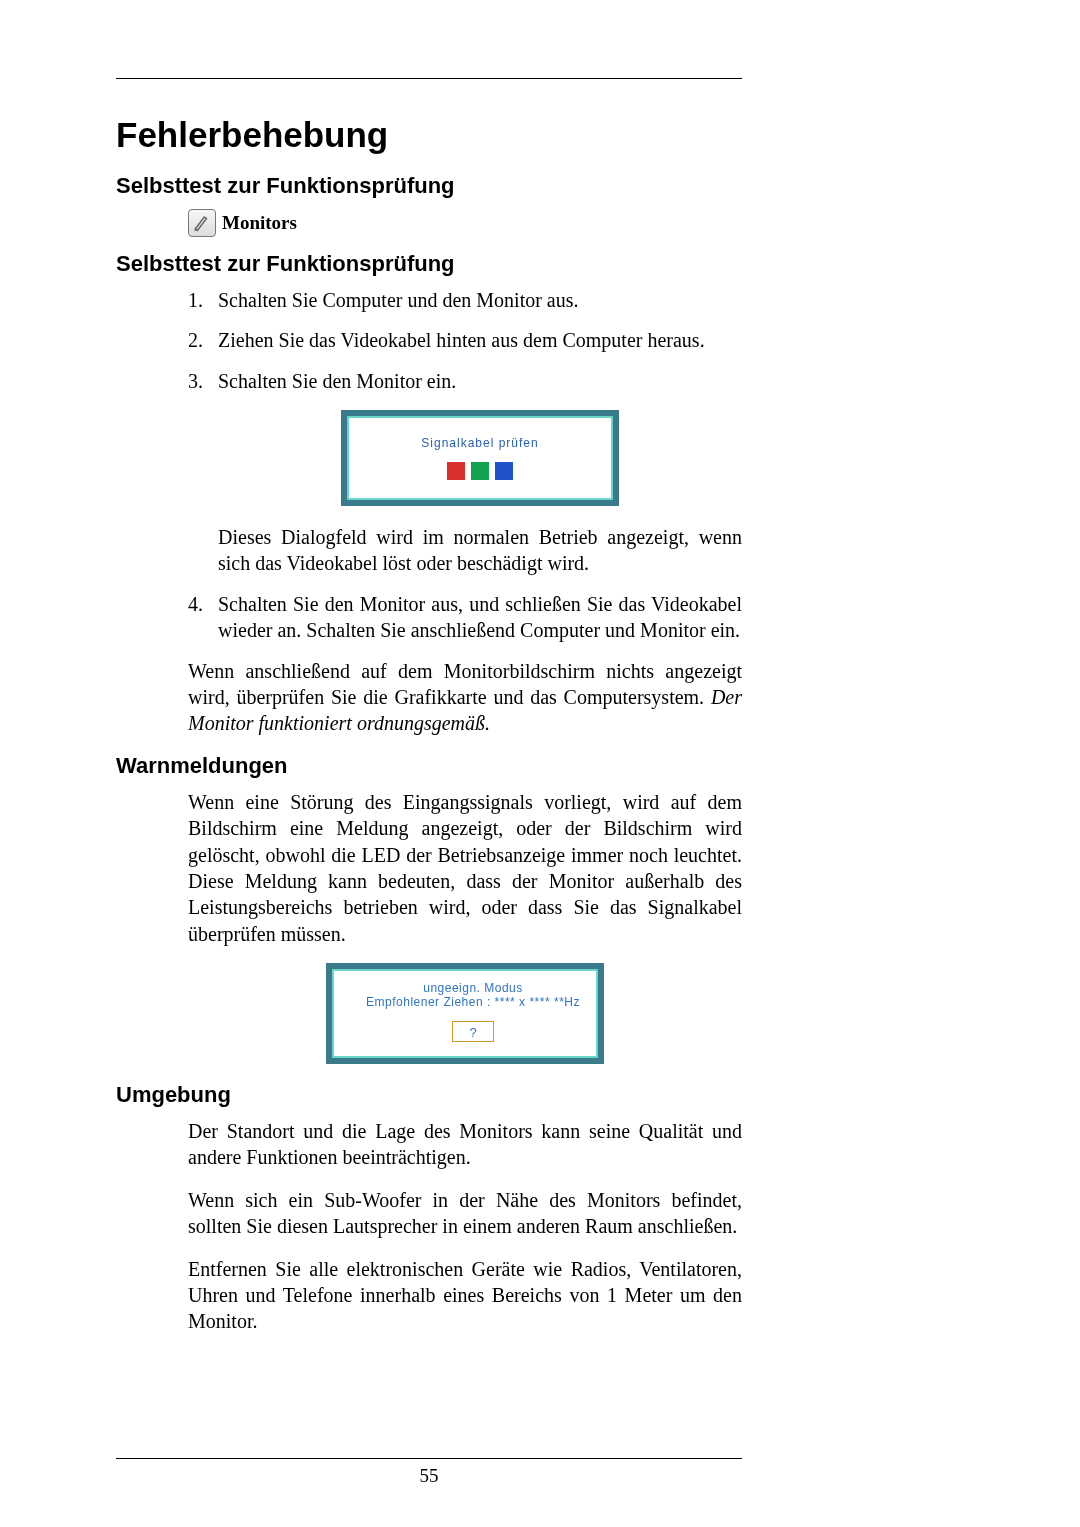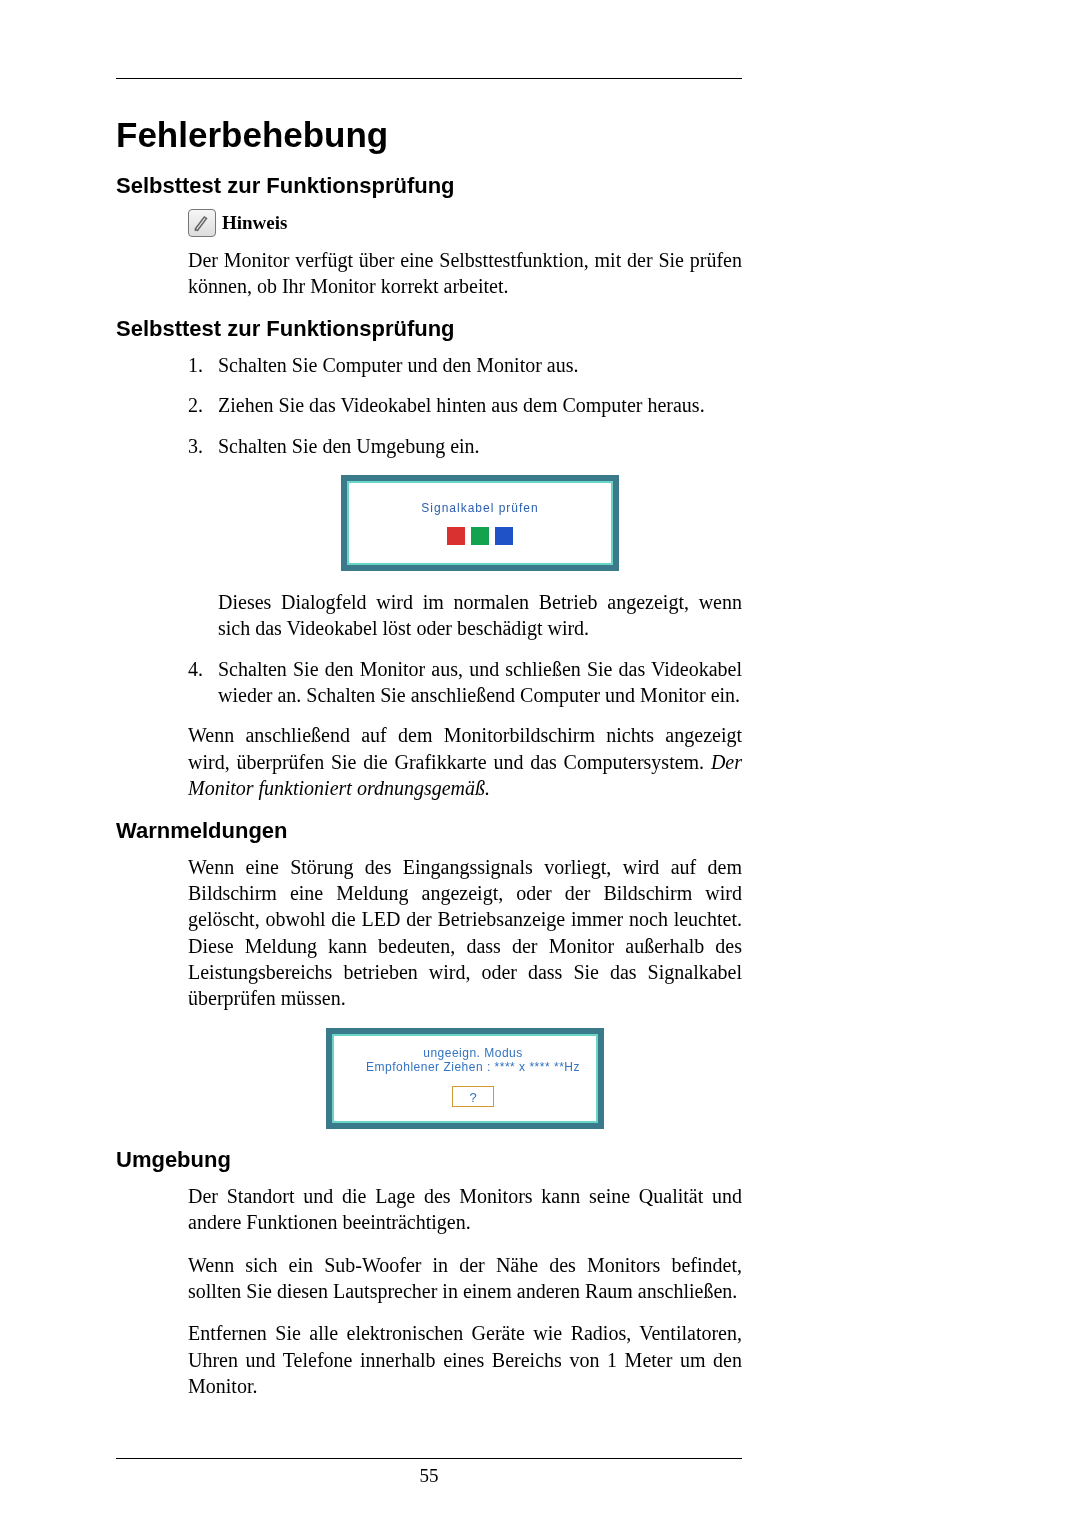--- a/index.html
+++ b/index.html
@@ -176,33 +176,32 @@
     <h2 class="section">Selbsttest zur Funktionsprüfung</h2>
 
     <div class="indent1">
       <div class="note-row">
         <span class="note-icon">
           <svg width="18" height="18" viewBox="0 0 24 24">
             <path d="M3 20 L15 4 L18 6 L6 22 Z" fill="none" stroke="#666" stroke-width="2"></path>
             <path d="M3 20 L2 23 L5 22 Z" fill="#666"></path>
           </svg>
         </span>
-        <span class="note-label">Hinweis</span>
+        <span class="note-label">Monitors</span>
       </div>
-      <p class="body">Der Monitor verfügt über eine Selbsttestfunktion, mit der Sie prüfen können, ob Ihr Monitor korrekt arbeitet.</p>
     </div>
 
     <h2 class="section">Selbsttest zur Funktionsprüfung</h2>
 
     <div class="indent1">
       <ol class="steps">
         <li><span>Schalten Sie Computer und den Monitor aus.</span></li>
         <li><span>Ziehen Sie das Videokabel hinten aus dem Computer heraus.</span></li>
         <li>
-          <span>Schalten Sie den Umgebung ein.</span>
+          <span>Schalten Sie den Monitor ein.</span>
           <div class="fig-wrap">
             <div class="fig1-outer">
               <div class="fig1-inner">
                 <div class="fig1-text">Signalkabel prüfen</div>
                 <div class="fig1-boxes">
                   <div class="sqr red"></div>
                   <div class="sqr green"></div>
                   <div class="sqr blue"></div>
                 </div>
               </div>

